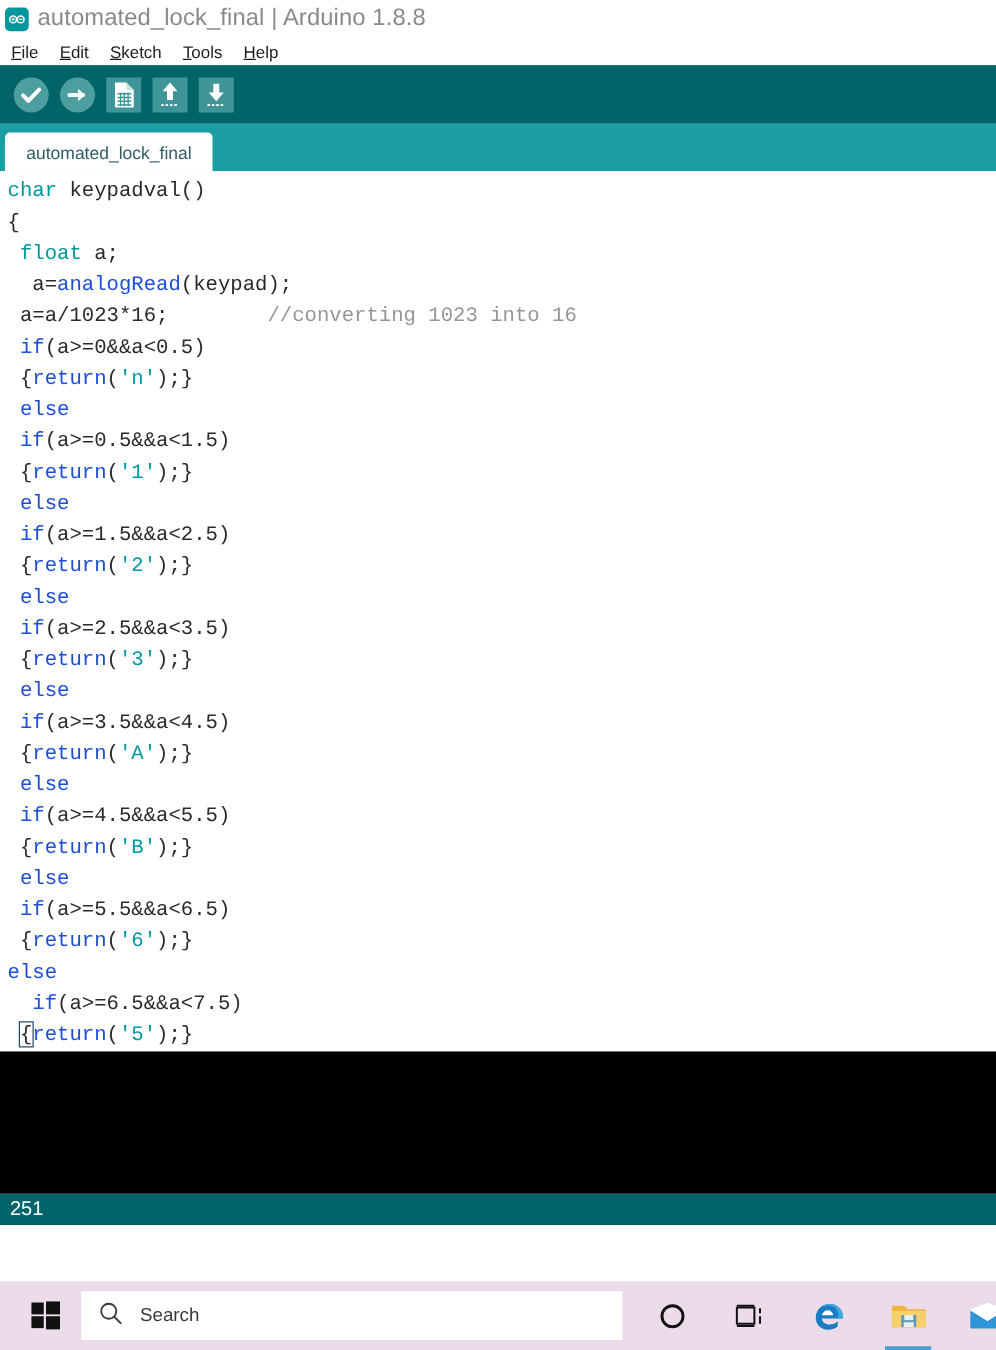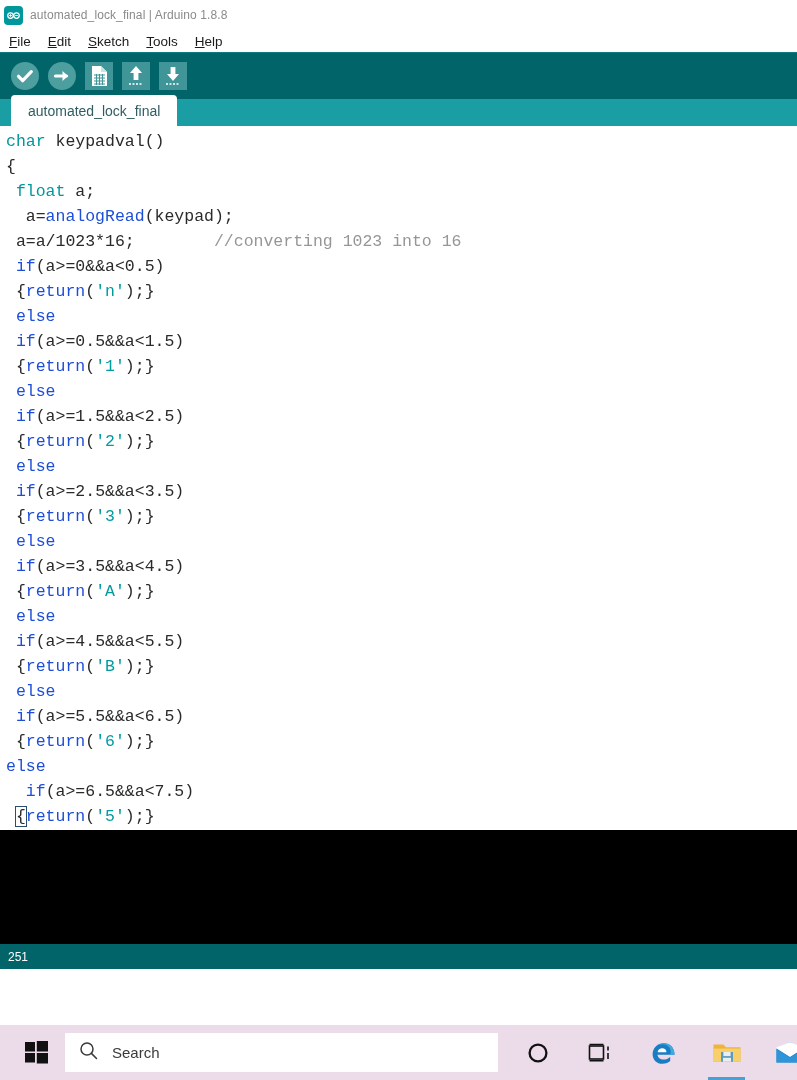--- a/index.html
+++ b/index.html
@@ -35,21 +35,21 @@
     border-radius: 4px;
     background: #00979c;
     display: flex;
     align-items: center;
     justify-content: center;
     flex: none;
     margin-right: 7px;
   }
   .app-logo svg { display: block; }
   .titlebar-text {
-    font-size: 12px;
+    font-size: 19px;
     color: #8a8a8a;
     white-space: nowrap;
     letter-spacing: 0.1px;
   }
 
   
   .menubar {
     height: 22px;
     background: #ffffff;
     display: flex;
@@ -85,25 +85,25 @@
     display: flex;
     align-items: center;
     justify-content: center;
     cursor: pointer;
     flex: none;
   }
   .tb-btn svg { display: block; }
 
   
   .tabbar {
-    height: 27px;
+    height: 38px;
     background: #1a9ea3;
     display: flex;
     align-items: flex-end;
-    padding-left: 11px;
+    padding-left: 4px;
     box-sizing: border-box;
   }
   .tab {
     background: #ffffff;
     border-radius: 4px 4px 0 0;
     height: 31px;
     display: flex;
     align-items: center;
     padding: 0 17px;
     font-size: 14px;
@@ -164,21 +164,21 @@
   
   .bottombar {
     height: 25px;
     background: #006468;
     display: flex;
     align-items: center;
     padding-left: 8px;
     box-sizing: border-box;
   }
   .bottombar .lineno {
-    font-size: 12px;
+    font-size: 16px;
     color: #ffffff;
   }
 
   
   .taskbar {
     position: absolute;
     left: 0;
     bottom: 0;
     width: 797px;
     height: 55px;

